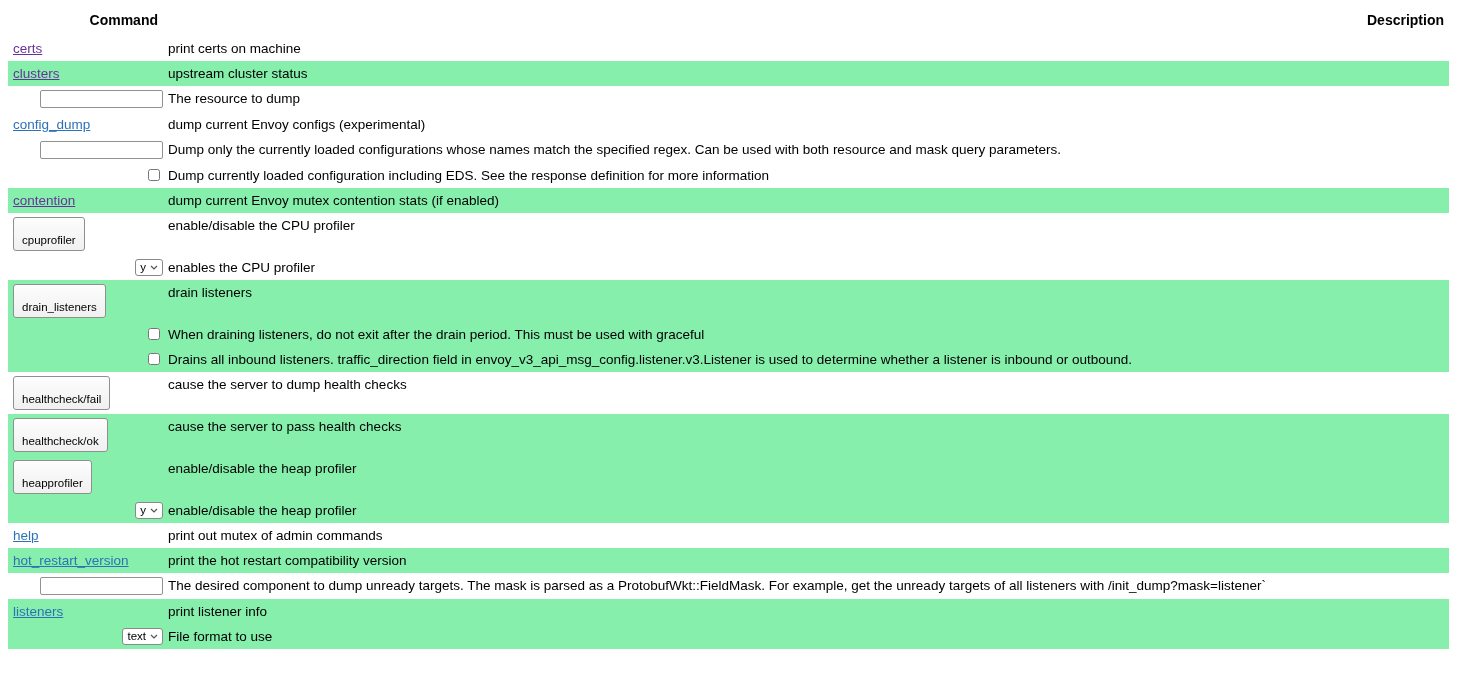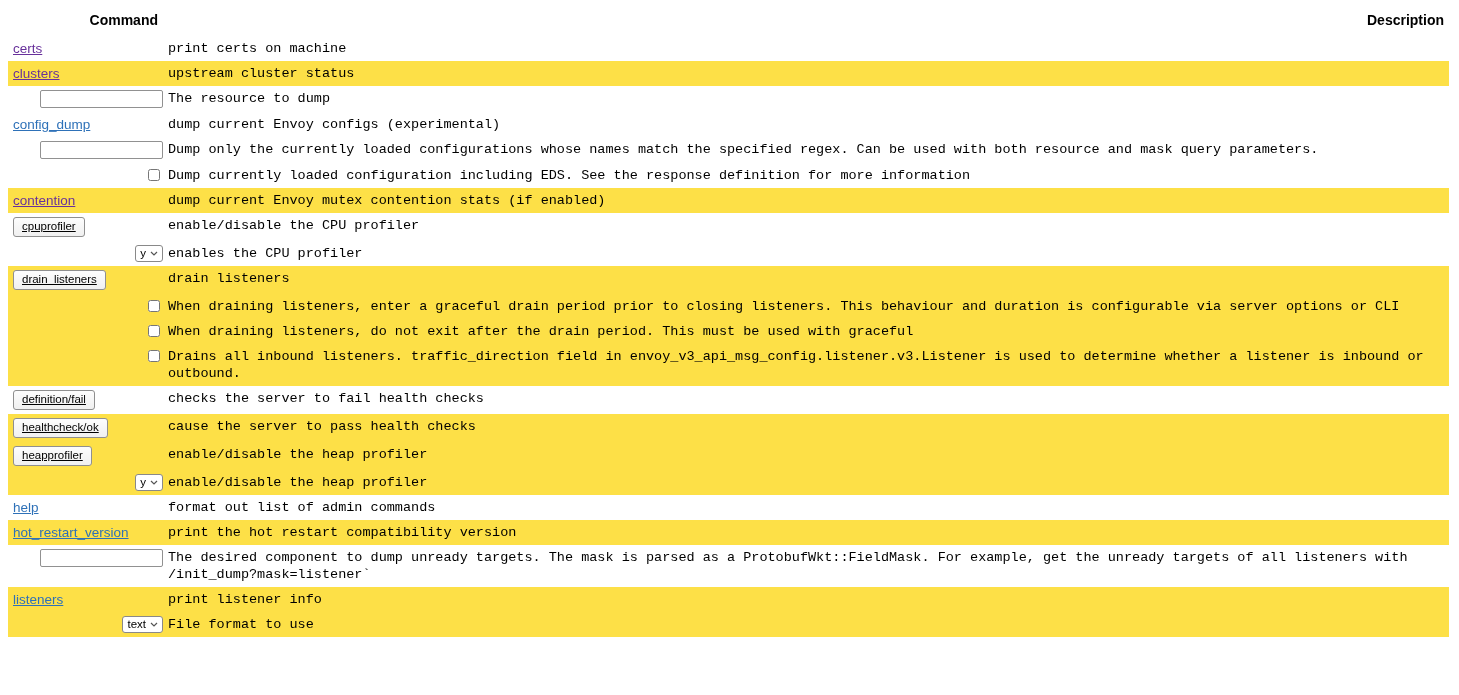--- a/index.html
+++ b/index.html
@@ -27,38 +27,37 @@
     vertical-align: top;
     padding: 4px 5px;
     line-height: 17px;
   }
   td.cmd {
     width: 155px;
     padding: 4px 0 4px 5px;
     white-space: nowrap;
   }
   td.param { text-align: right; }
-  tr.shaded td { background: #fde047; }
+  tr.shaded td { background: #86efac; }
   a.cmd-link {
     color: #2e71b8;
     text-decoration: underline;
     cursor: pointer;
   }
   a.cmd-link.visited { color: #68319b; }
   .cmd-btn {
     font-family: "Liberation Sans", sans-serif;
     font-size: 11.5px;
     color: #000;
-    padding: 2px 8px 3px 8px;
+    padding: 16px 8px 3px 8px;
     border: 1px solid #8f8f8f;
     border-radius: 3px;
     background: linear-gradient(#fdfdfd, #f0f0f0);
     cursor: pointer;
     line-height: 13px;
-    text-decoration: underline;
   }
   input.txt {
     width: 123px;
     height: 18px;
     border: 1px solid #919191;
     border-radius: 2px;
     background: #fff;
     margin: 0;
     padding: 1px 3px;
     font-family: "Liberation Sans", sans-serif;
@@ -79,21 +78,21 @@
     padding: 0 4px 0 4px;
     border: 1px solid #898989;
     border-radius: 3px;
     background: #fff;
     font-size: 11.5px;
     line-height: 15px;
     cursor: pointer;
     vertical-align: top;
   }
   .chev { display: inline-block; }
-  td.desc { overflow: hidden; font-family: Liberation Mono, monospace; }
+  td.desc { overflow: hidden; }
 </style>
 </head>
 <body>
 
 <table class="cmd-table">
   <tbody>
       <tr>
     <th class="col-cmd">Command</th>
     <th>Description</th>
   </tr>
@@ -145,34 +144,30 @@
     </td>
     <td class="desc">enables the CPU profiler</td>
   </tr>
 
   <tr class="shaded">
     <td class="cmd"><button type="button" class="cmd-btn">drain_listeners</button></td>
     <td class="desc">drain listeners</td>
   </tr>
   <tr class="shaded">
     <td class="cmd param"><input type="checkbox" class="cb" style=""></td>
-    <td class="desc">When draining listeners, enter a graceful drain period prior to closing listeners. This behaviour and duration is configurable via server options or CLI</td>
-  </tr>
-  <tr class="shaded">
-    <td class="cmd param"><input type="checkbox" class="cb" style=""></td>
     <td class="desc">When draining listeners, do not exit after the drain period. This must be used with graceful</td>
   </tr>
   <tr class="shaded">
     <td class="cmd param"><input type="checkbox" class="cb" style=""></td>
     <td class="desc">Drains all inbound listeners. traffic_direction field in envoy_v3_api_msg_config.listener.v3.Listener is used to determine whether a listener is inbound or outbound.</td>
   </tr>
 
   <tr>
-    <td class="cmd"><button type="button" class="cmd-btn">definition/fail</button></td>
-    <td class="desc">checks the server to fail health checks</td>
+    <td class="cmd"><button type="button" class="cmd-btn">healthcheck/fail</button></td>
+    <td class="desc">cause the server to dump health checks</td>
   </tr>
 
   <tr class="shaded">
     <td class="cmd"><button type="button" class="cmd-btn">healthcheck/ok</button></td>
     <td class="desc">cause the server to pass health checks</td>
   </tr>
 
 
   <tr class="shaded">
     <td class="cmd"><button type="button" class="cmd-btn">heapprofiler</button></td>
@@ -185,21 +180,21 @@
         <svg class="chev" width="8" height="5" viewBox="0 0 8 5">
               <path d="M1 1l3 3 3-3" fill="none" stroke="#555" stroke-width="1.2"></path>
             </svg>
       </span>
     </td>
     <td class="desc">enable/disable the heap profiler</td>
   </tr>
 
   <tr>
     <td class="cmd"><a class="cmd-link">help</a></td>
-    <td class="desc">format out list of admin commands</td>
+    <td class="desc">print out mutex of admin commands</td>
   </tr>
 
   <tr class="shaded">
     <td class="cmd"><a class="cmd-link">hot_restart_version</a></td>
     <td class="desc">print the hot restart compatibility version</td>
   </tr>
 
   <tr>
     <td class="cmd param"><input type="text" class="txt" style=""></td>
     <td class="desc">The desired component to dump unready targets. The mask is parsed as a ProtobufWkt::FieldMask. For example, get the unready targets of all listeners with /init_dump?mask=listener`</td>

